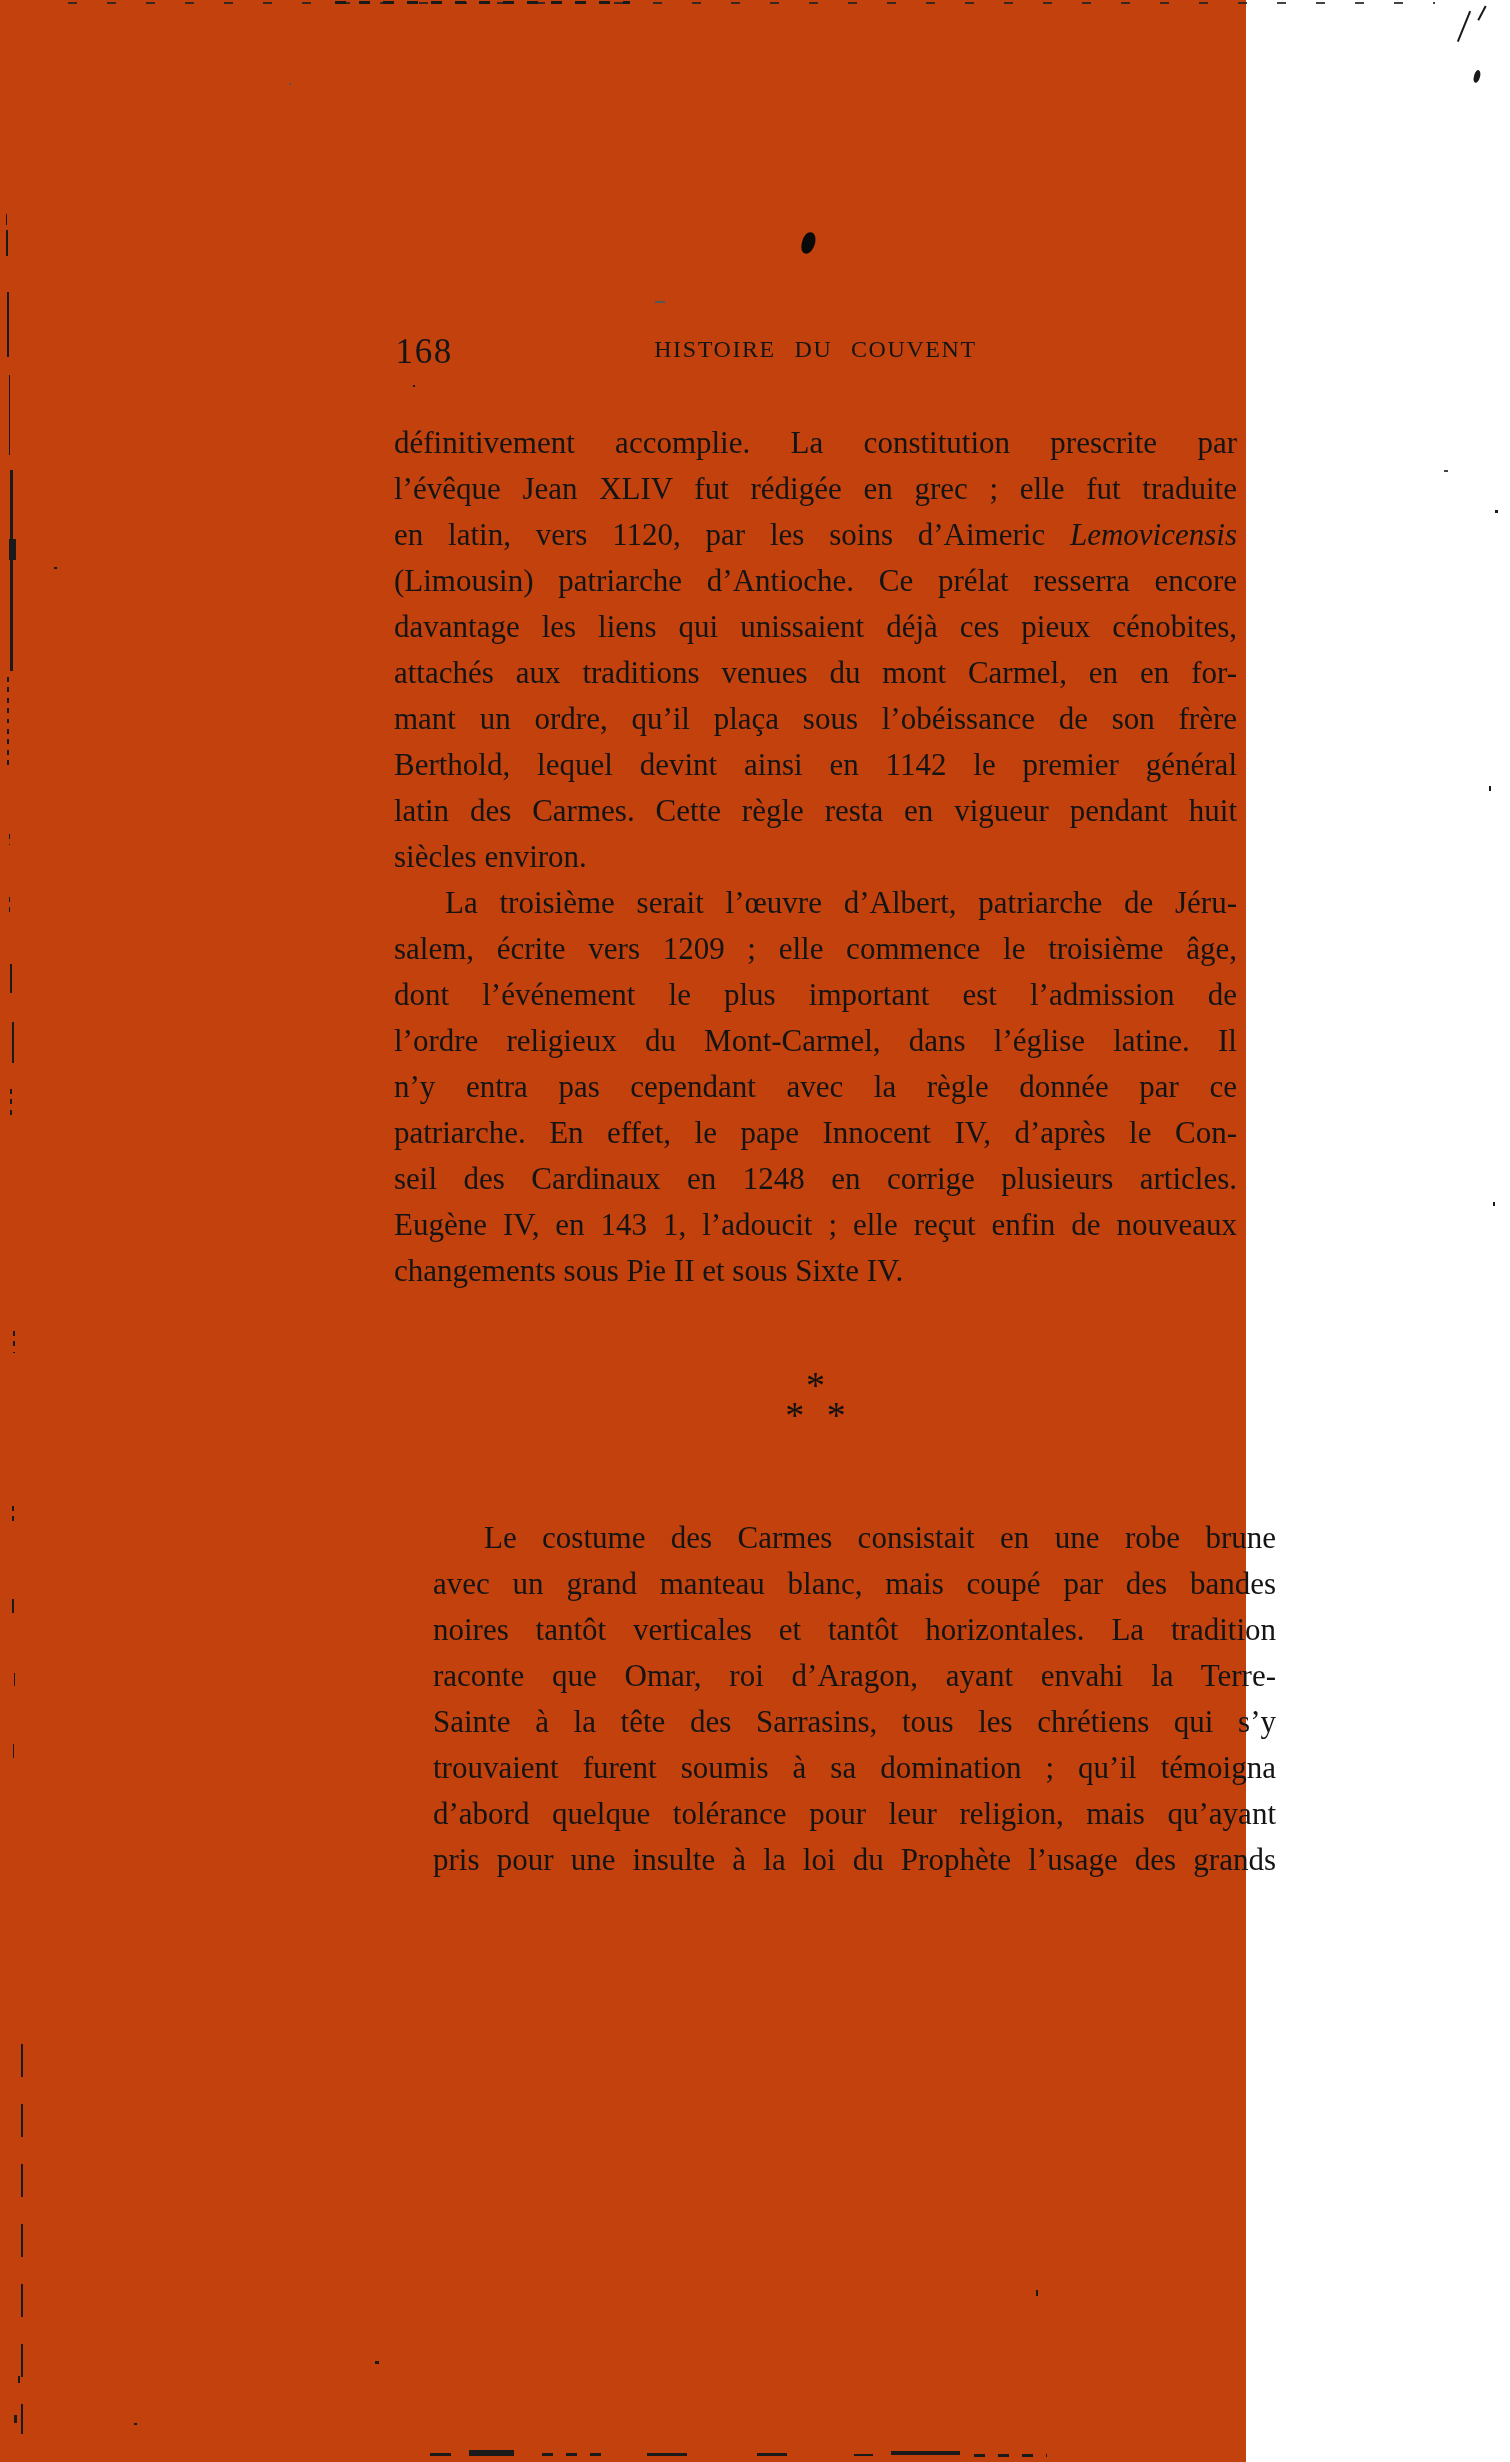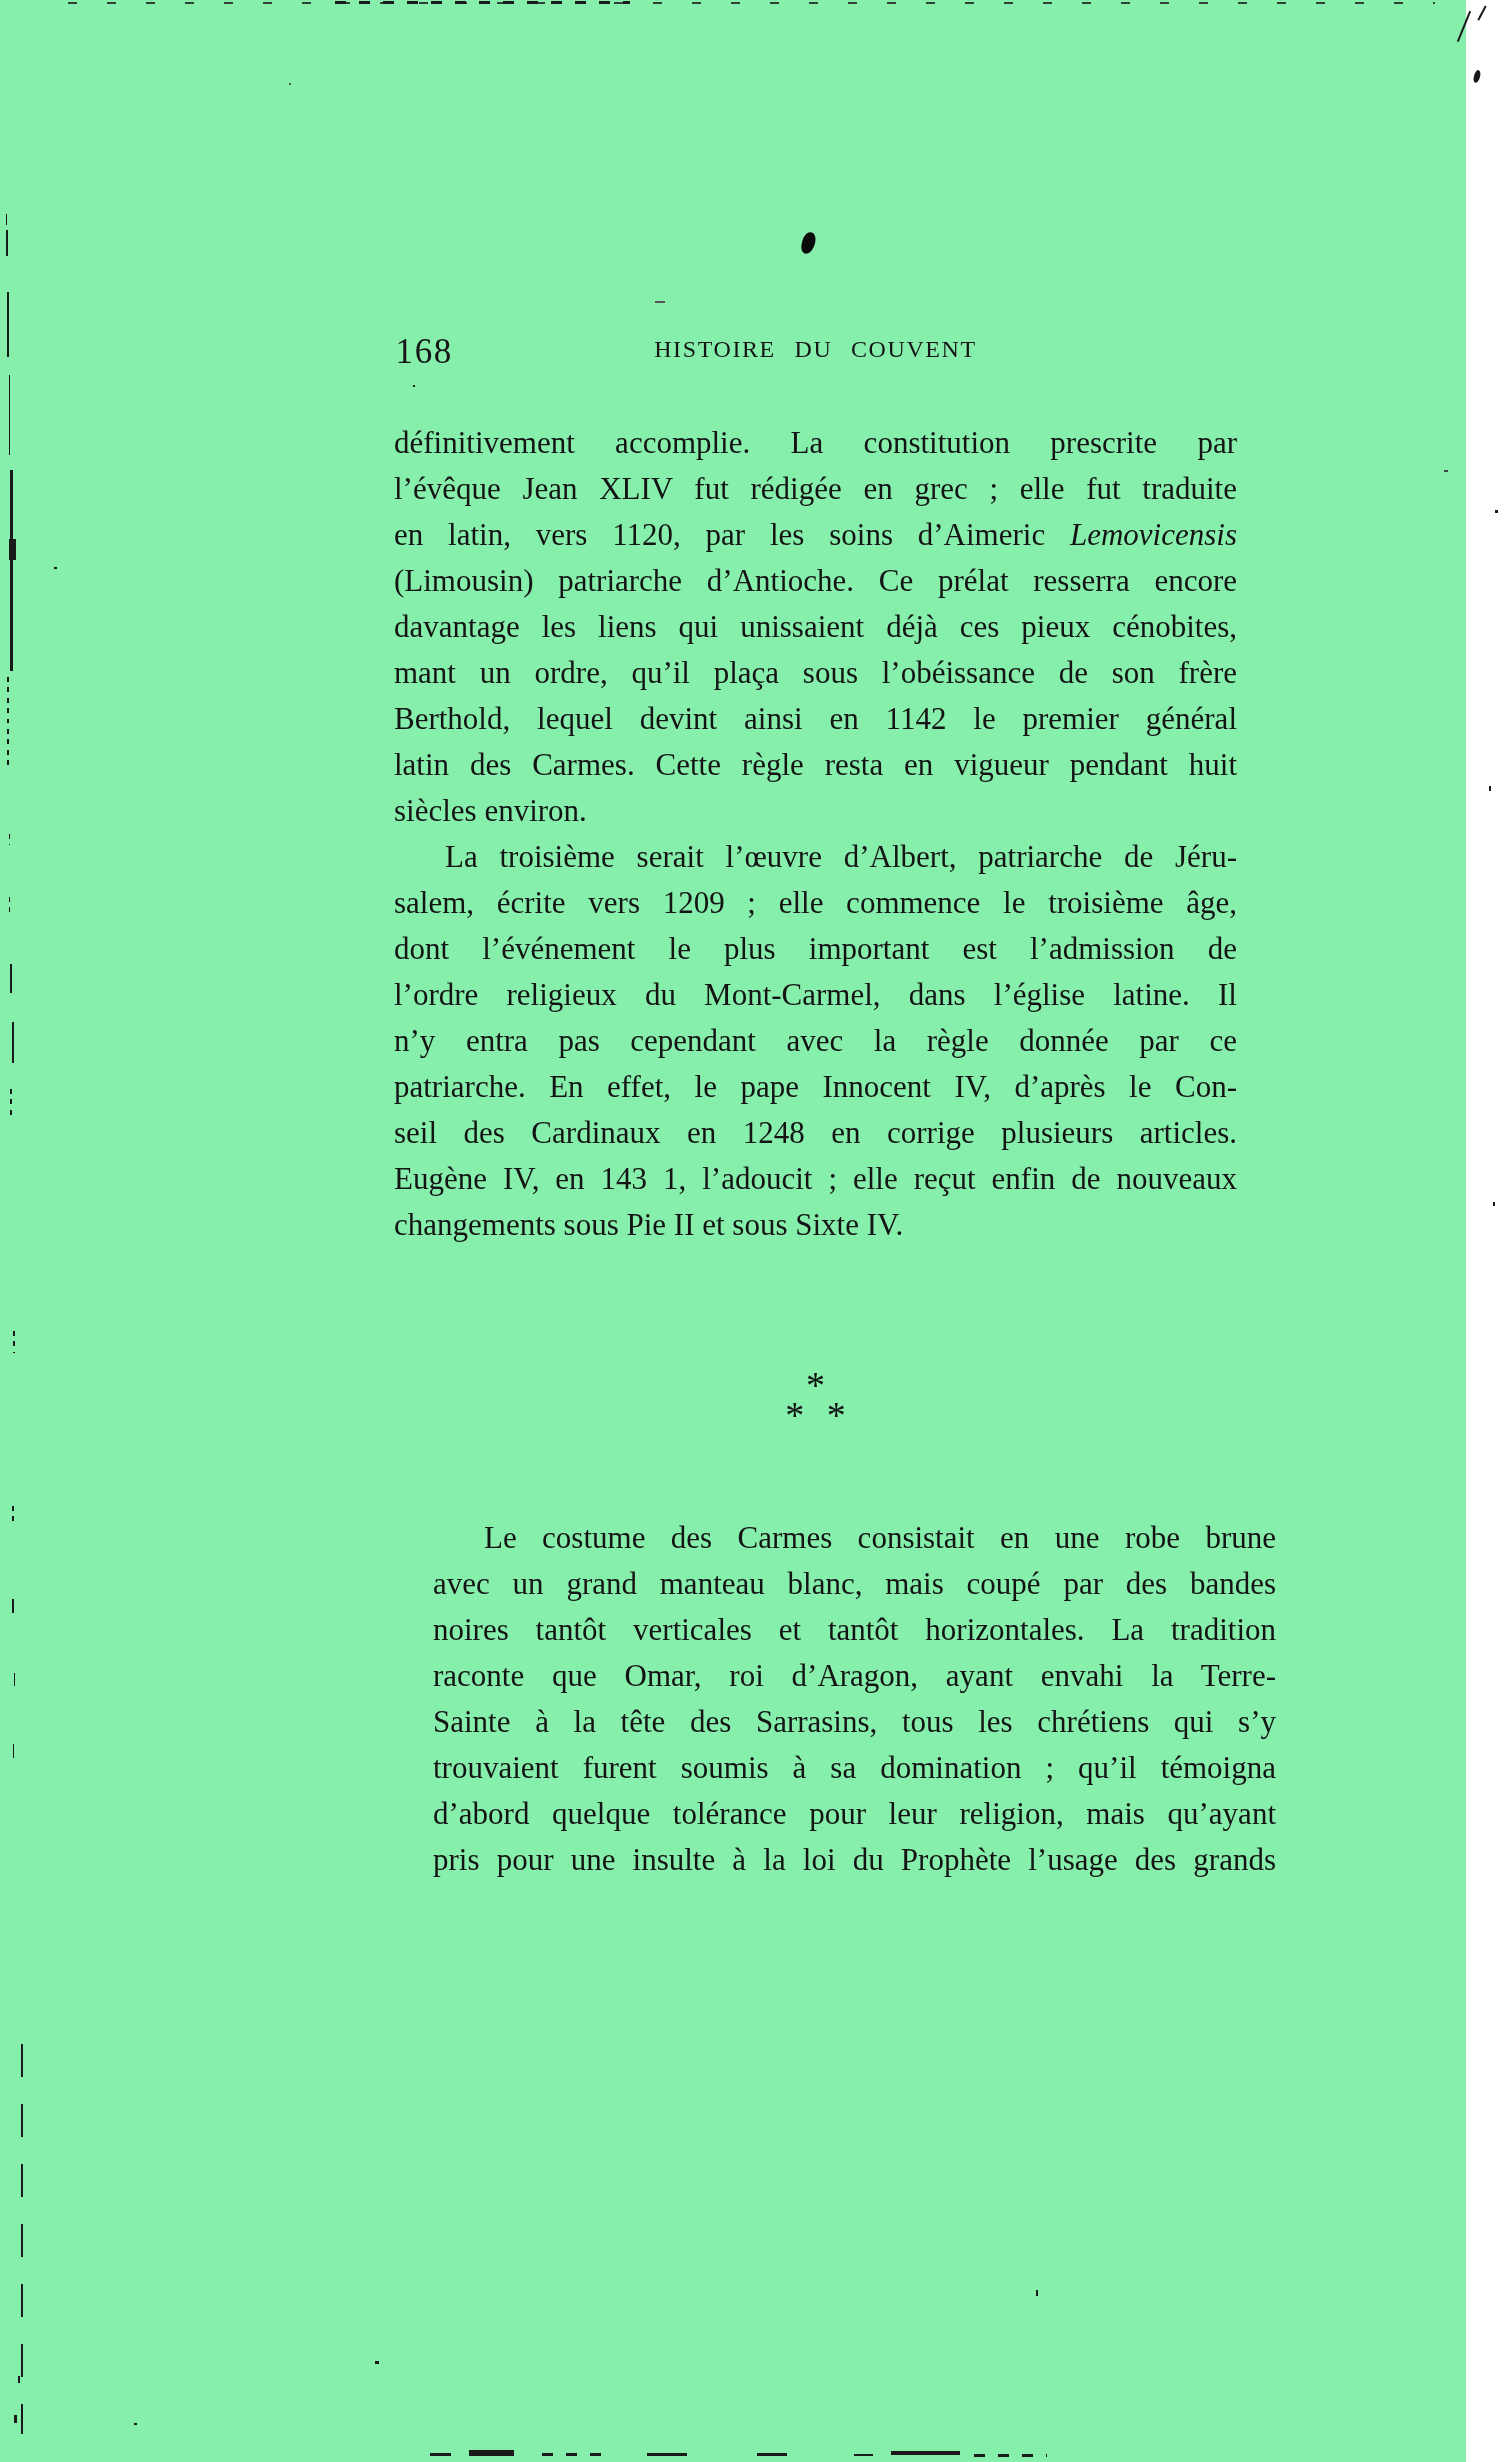--- a/index.html
+++ b/index.html
@@ -4,22 +4,22 @@
 <style>
   html,body { margin:0; padding:0; }
   body {
     width:1510px; height:2462px;
     background:#ffffff;
     font-family:"Liberation Serif", serif;
     position:relative;
     overflow:hidden;
   }
   .page {
-    position:absolute; left:0; top:0; width:1466px; height:2462px;
-    background:#86efac; color:#161616;
+    position:absolute; left:0; top:0; width:1246px; height:2462px;
+    background:#c2410c; color:#161616;
   }
 
   
   .running-head { position:absolute; left:394px; top:330px; width:843px; height:41px; }
   .page-number {
     position:absolute; left:1.6px; top:1.6px;
     font-size:35px; letter-spacing:1.6px; color:#151515;
   }
   .running-title {
     position:absolute; left:0; right:0; top:6.4px;
@@ -160,20 +160,21 @@
     <span class="page-number">168</span>
     <span class="running-title">HISTOIRE DU COUVENT</span>
   </div>
 
   <div class="textblock" id="block1">
     <div class="line">définitivement accomplie. La constitution prescrite par</div>
     <div class="line">l’évêque Jean XLIV fut rédigée en grec ; elle fut traduite</div>
     <div class="line"><span>en latin, vers 1120, par les soins d’Aimeric </span><span class="italic">Lemovicensis</span></div>
     <div class="line">(Limousin) patriarche d’Antioche. Ce prélat resserra encore</div>
     <div class="line">davantage les liens qui unissaient déjà ces pieux cénobites,</div>
+    <div class="line">attachés aux traditions venues du mont Carmel, en en for-</div>
     <div class="line">mant un ordre, qu’il plaça sous l’obéissance de son frère</div>
     <div class="line">Berthold, lequel devint ainsi en 1142 le premier général</div>
     <div class="line">latin des Carmes. Cette règle resta en vigueur pendant huit</div>
     <div class="line end">siècles environ.</div>
     <div class="line indent">La troisième serait l’œuvre d’Albert, patriarche de Jéru-</div>
     <div class="line">salem, écrite vers 1209 ; elle commence le troisième âge,</div>
     <div class="line">dont l’événement le plus important est l’admission de</div>
     <div class="line">l’ordre religieux du Mont-Carmel, dans l’église latine. Il</div>
     <div class="line">n’y entra pas cependant avec la règle donnée par ce</div>
     <div class="line">patriarche. En effet, le pape Innocent IV, d’après le Con-</div>

